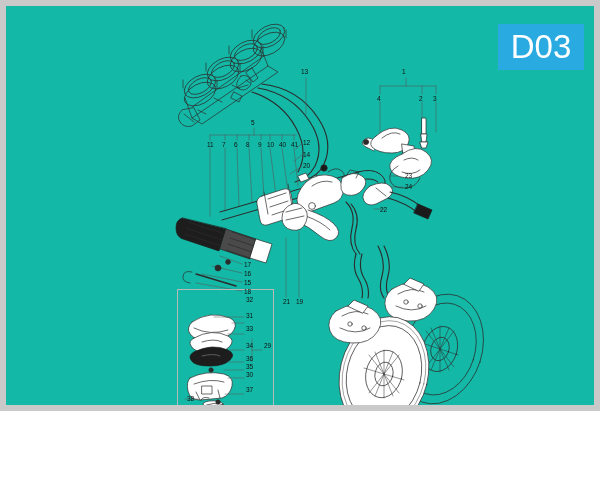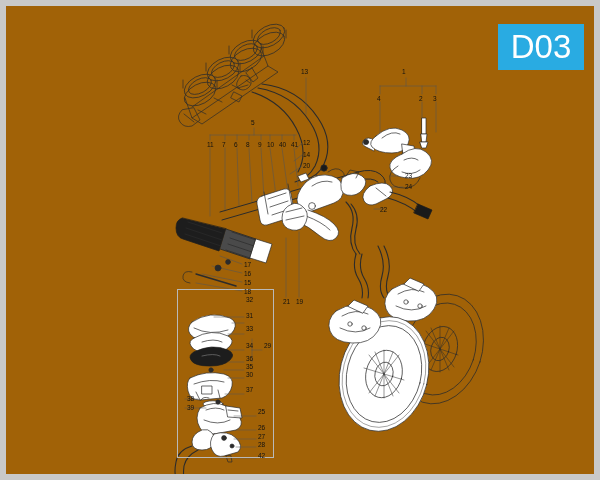--- a/index.html
+++ b/index.html
@@ -1,18 +1,18 @@
 <!DOCTYPE html>
 <html><head>
 <meta charset="utf-8">
 <style>
   html,body{margin:0;padding:0;background:#ffffff;}
   body{width:600px;height:480px;font-family:"Liberation Sans",sans-serif;}
-  #page{position:relative;width:600px;height:480px;box-sizing:border-box;
-        border:6px solid #c9c9c9;background:#a16207;overflow:hidden;}
+  #page{position:relative;width:600px;height:411px;box-sizing:border-box;
+        border:6px solid #c9c9c9;background:#14b8a6;overflow:hidden;}
   #canvas{position:absolute;inset:0;}
   svg{display:block;}
   .lbl{position:absolute;font-size:6.5px;color:#111;letter-spacing:-0.2px;
        font-family:"Liberation Sans",sans-serif;line-height:1;white-space:nowrap;}
   .badge{position:absolute;right:10px;top:18px;width:86px;height:46px;
          background:#29abe2;display:flex;align-items:center;justify-content:center;}
   .badge span{color:#ffffff;font-size:33px;font-family:"Liberation Sans",sans-serif;}
   .inset{position:absolute;border:1px solid #b9b9b9;background:transparent;}
 </style>
 </head>

